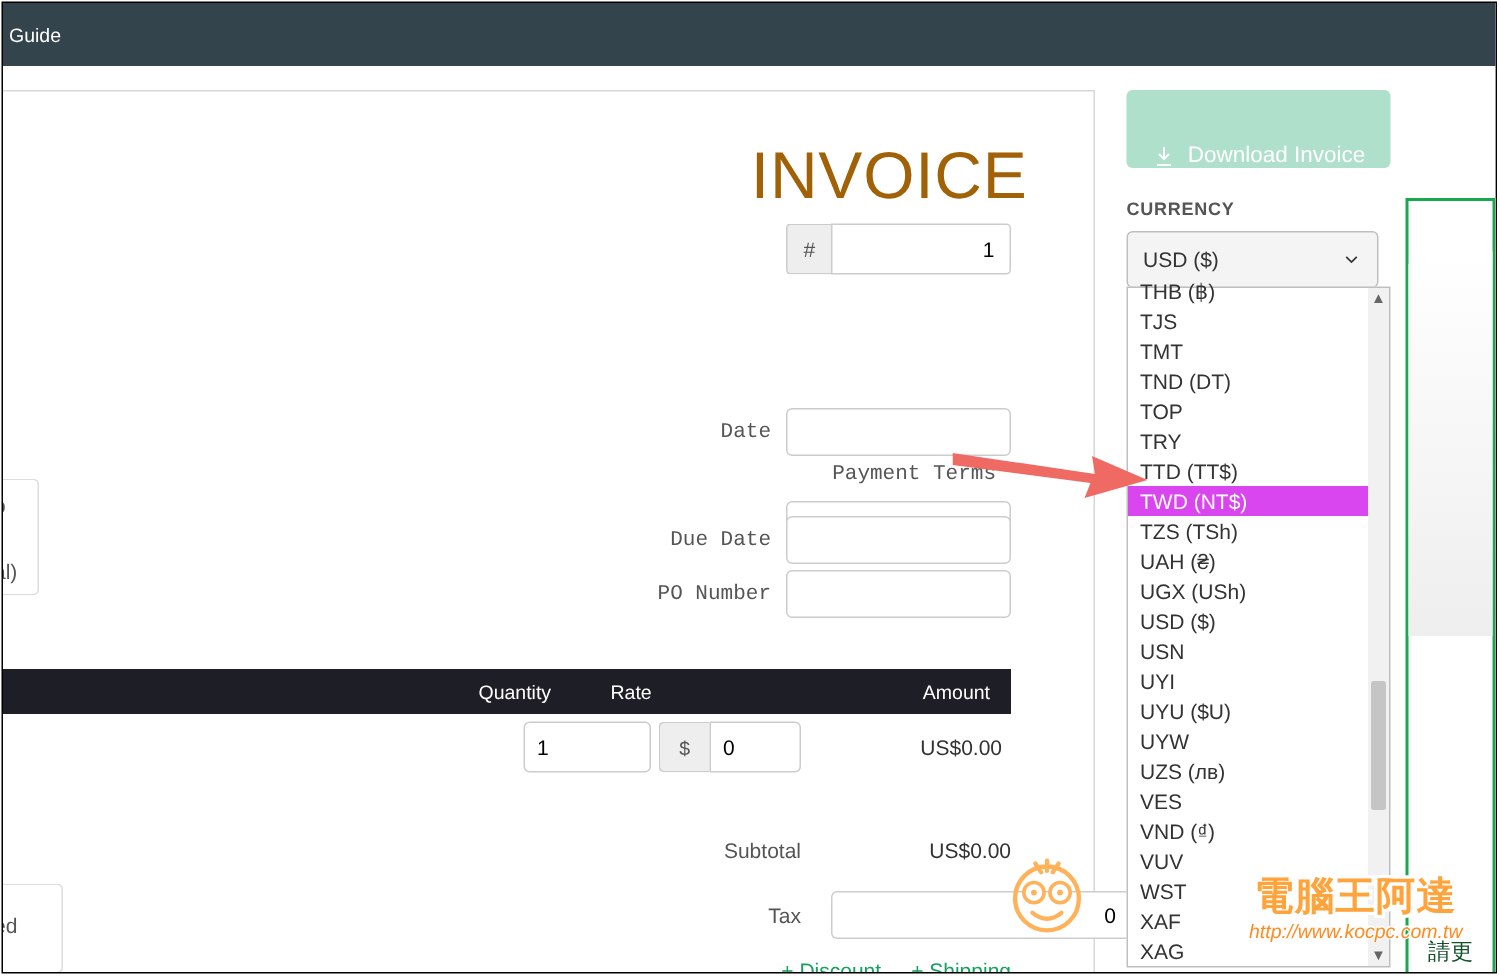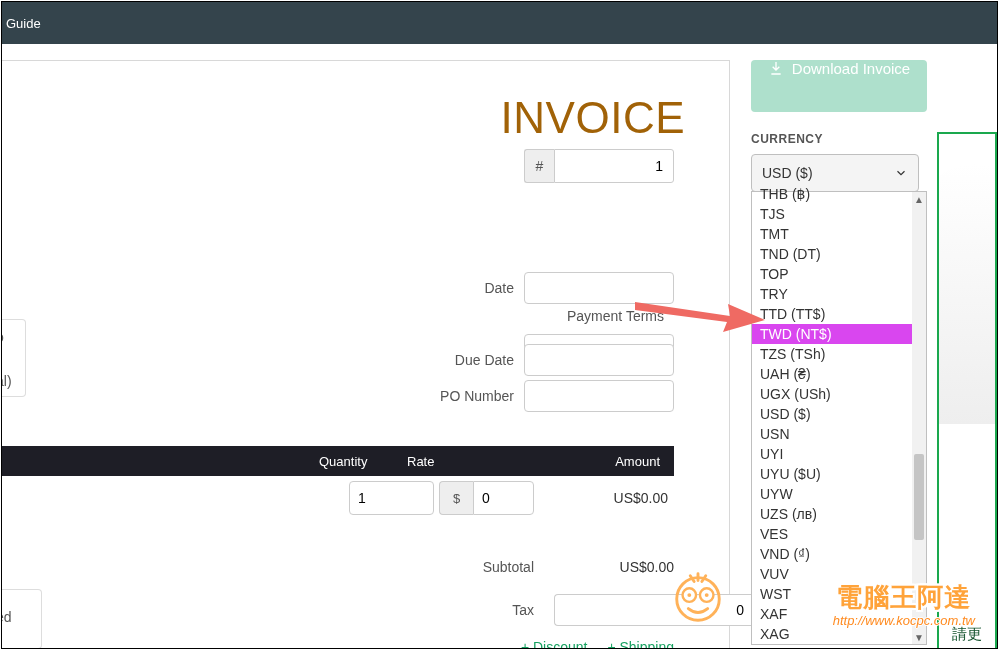--- a/index.html
+++ b/index.html
@@ -17,21 +17,21 @@
   
   .partial { position: absolute; left: 0; color: #555; white-space: nowrap; }
   .partial-o   { top: 268px; }
   .partial-al  { top: 312px; }
   .partial-ed  { top: 548px; }
   .partial-box { position: absolute; left: 0; border: 1px solid #ddd; border-left: none; background: #fff; border-radius: 0 4px 4px 0; }
   .pb1 { top: 258px; width: 30px; height: 78px; }
   .pb2 { top: 528px; width: 46px; height: 60px; }
   
   .meta-row { position: absolute; right: 55px; display: flex; align-items: center; gap: 10px; }
-  .meta-row label { width: 130px; text-align: right; color: #555; }
+  .meta-row label { width: 130px; text-align: right; color: #555; font-family: Liberation Mono, monospace; }
   .meta-row input { width: 150px; height: 32px; border: 1px solid #ccc; border-radius: 4px; padding: 0 8px; font-size: 14px; background: #fff; }
   .r1 { top: 211px; } .r2 { top: 247px; flex-direction: column; } .r3 { top: 283px; } .r4 { top: 319px; }
   
   .thead { position: absolute; left: 0; right: 55px; top: 385px; height: 30px; background: #1e1e26; color: #fff; display: flex; align-items: center; font-size: 13px; }
   .col-qty   { position: absolute; right: 280px; width: 75px; text-align: left; }
   .col-rate  { position: absolute; right: 207px; width: 60px; text-align: left; }
   .col-amt   { position: absolute; right: 14px; width: 80px; text-align: right; }
   
   .trow { position: absolute; left: 0; right: 55px; top: 418px; height: 38px; display: flex; align-items: center; }
   .qty-in  { position: absolute; right: 240px; width: 85px; height: 34px; border: 1px solid #ccc; border-radius: 4px; padding: 0 8px; font-size: 14px; }
@@ -46,21 +46,21 @@
   .s1 { top: 498px; } .s2 { top: 533px; }
   .tax-in-wrap { width: 120px; height: 32px; display: flex; }
   .tax-in { flex: 1; border: 1px solid #ccc; border-right: none; text-align: right; padding: 0 8px; border-radius: 4px 0 0 4px; font-size: 14px; }
   .tax-pct { width: 30px; border: 1px solid #ccc; display: flex; align-items: center; justify-content: center; font-size: 12px; color: #555; border-right: none; }
   .tax-swap { width: 30px; border: 1px solid #ccc; display: flex; align-items: center; justify-content: center; border-radius: 0 4px 4px 0; color: #1c7c54; cursor: pointer; font-size: 13px; }
   .add-links { position: absolute; right: 55px; top: 578px; display: flex; gap: 20px; }
   .add-links a { color: #16a160; text-decoration: none; font-size: 14px; }
   .plus { color: #16a160; font-weight: 400; }
   
   .sidebar { position: absolute; left: 749px; top: 16px; width: 252px; }
-  .dl-btn { display: flex; align-items: flex-start; justify-content: center; gap: 8px; height: 52px; width: 100%; max-width: 176px; margin-bottom: 20px; background: #aee0cc; color: #fff; font-size: 15px; border-radius: 4px; cursor: default; }
+  .dl-btn { display: flex; align-items: flex-end; justify-content: center; gap: 8px; height: 52px; width: 100%; max-width: 176px; margin-bottom: 20px; background: #aee0cc; color: #fff; font-size: 15px; border-radius: 4px; cursor: default; }
   .dl-btn svg { width: 16px; height: 16px; }
   .side-label { font-size: 12px; letter-spacing: 0.5px; font-weight: 600; color: #555; margin-bottom: 8px; }
   .sel { position: relative; width: 168px; }
   .sel-head { height: 38px; border: 1px solid #bfbfbf; border-radius: 4px; background: #f4f4f4; display: flex; align-items: center; padding: 0 10px; justify-content: space-between; cursor: pointer; font-size: 14px; color: #333; }
   .chev { width: 14px; height: 14px; }
   .sel-list { position: absolute; max-height: unset; left: 0; top: 37px; width: 176px; background: #fff; border: 1px solid #bfbfbf; border-top: 1px solid #bfbfbf; }
   .sel-list .opt { padding: 1px 8px; font-size: 14px; color: #333; line-height: 18px; white-space: nowrap; cursor: pointer; }
   .sel-list .opt.sel-hl { background: #d946ef; color: #fff; }
   .sel-list .opt.clip-top { margin-top: -8px; }
   .sel-scroll { position: absolute; right: 0; top: 0; bottom: 0; width: 14px; background: #f1f1f1; }

